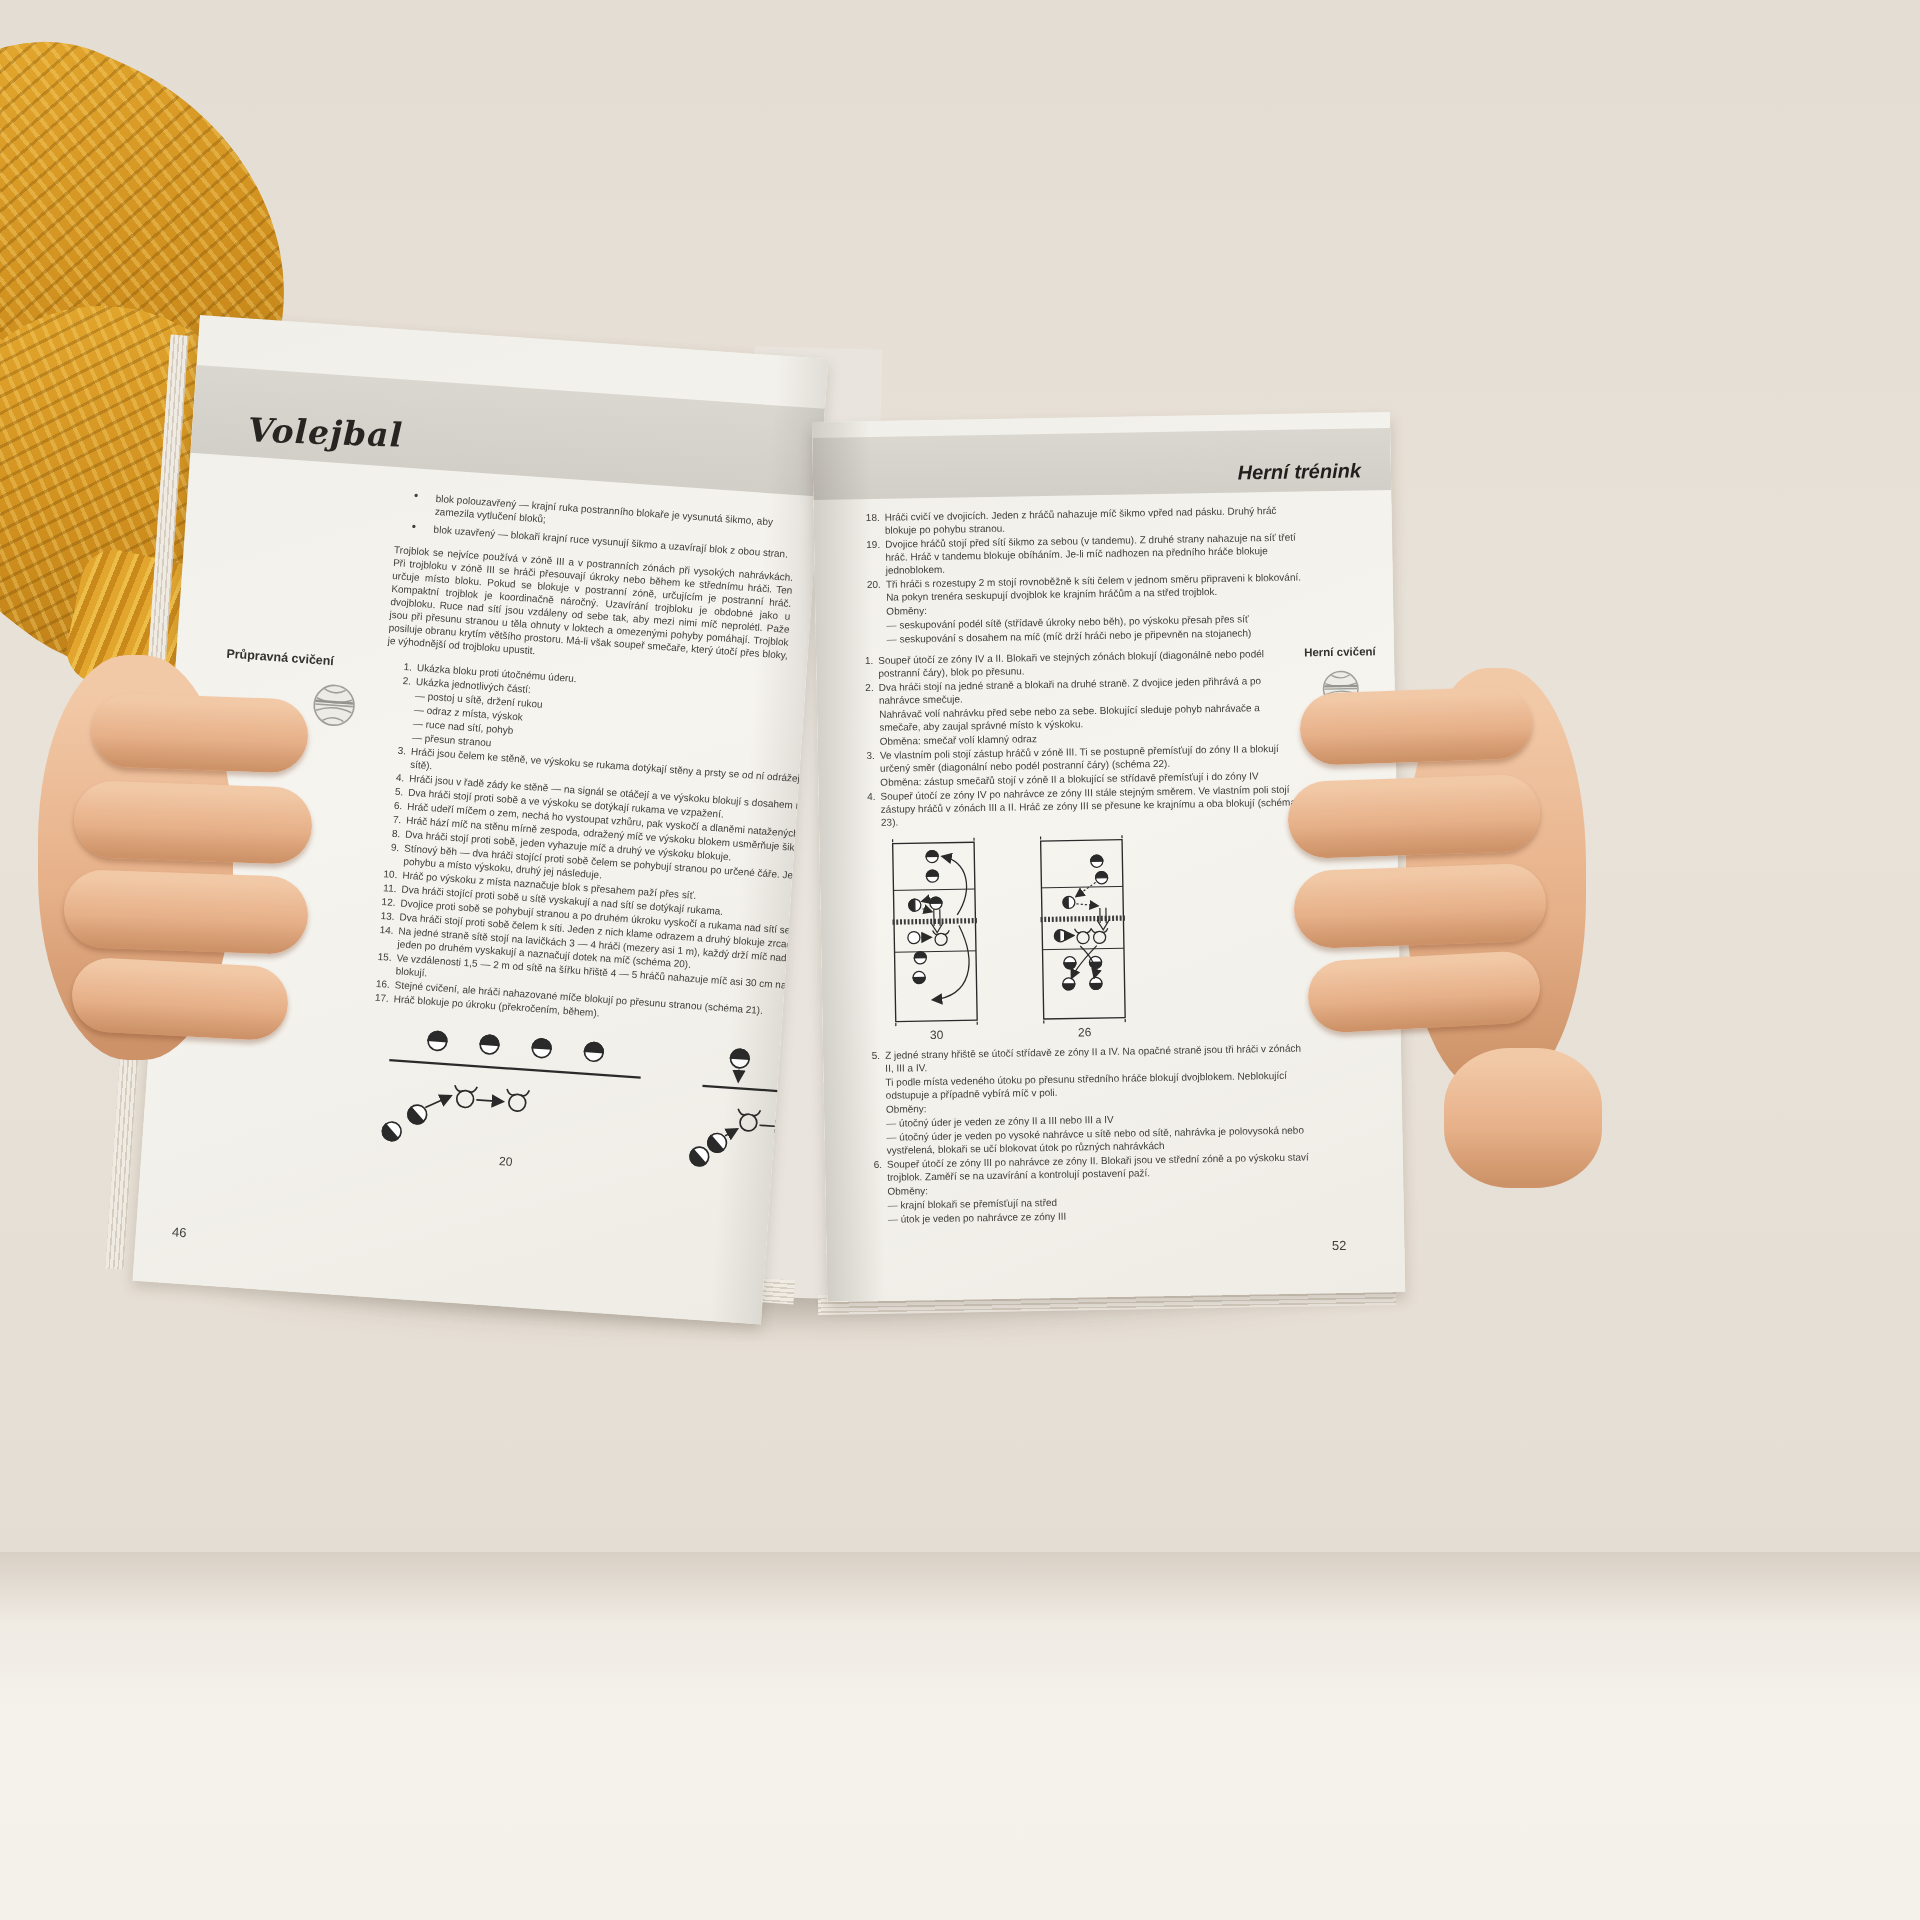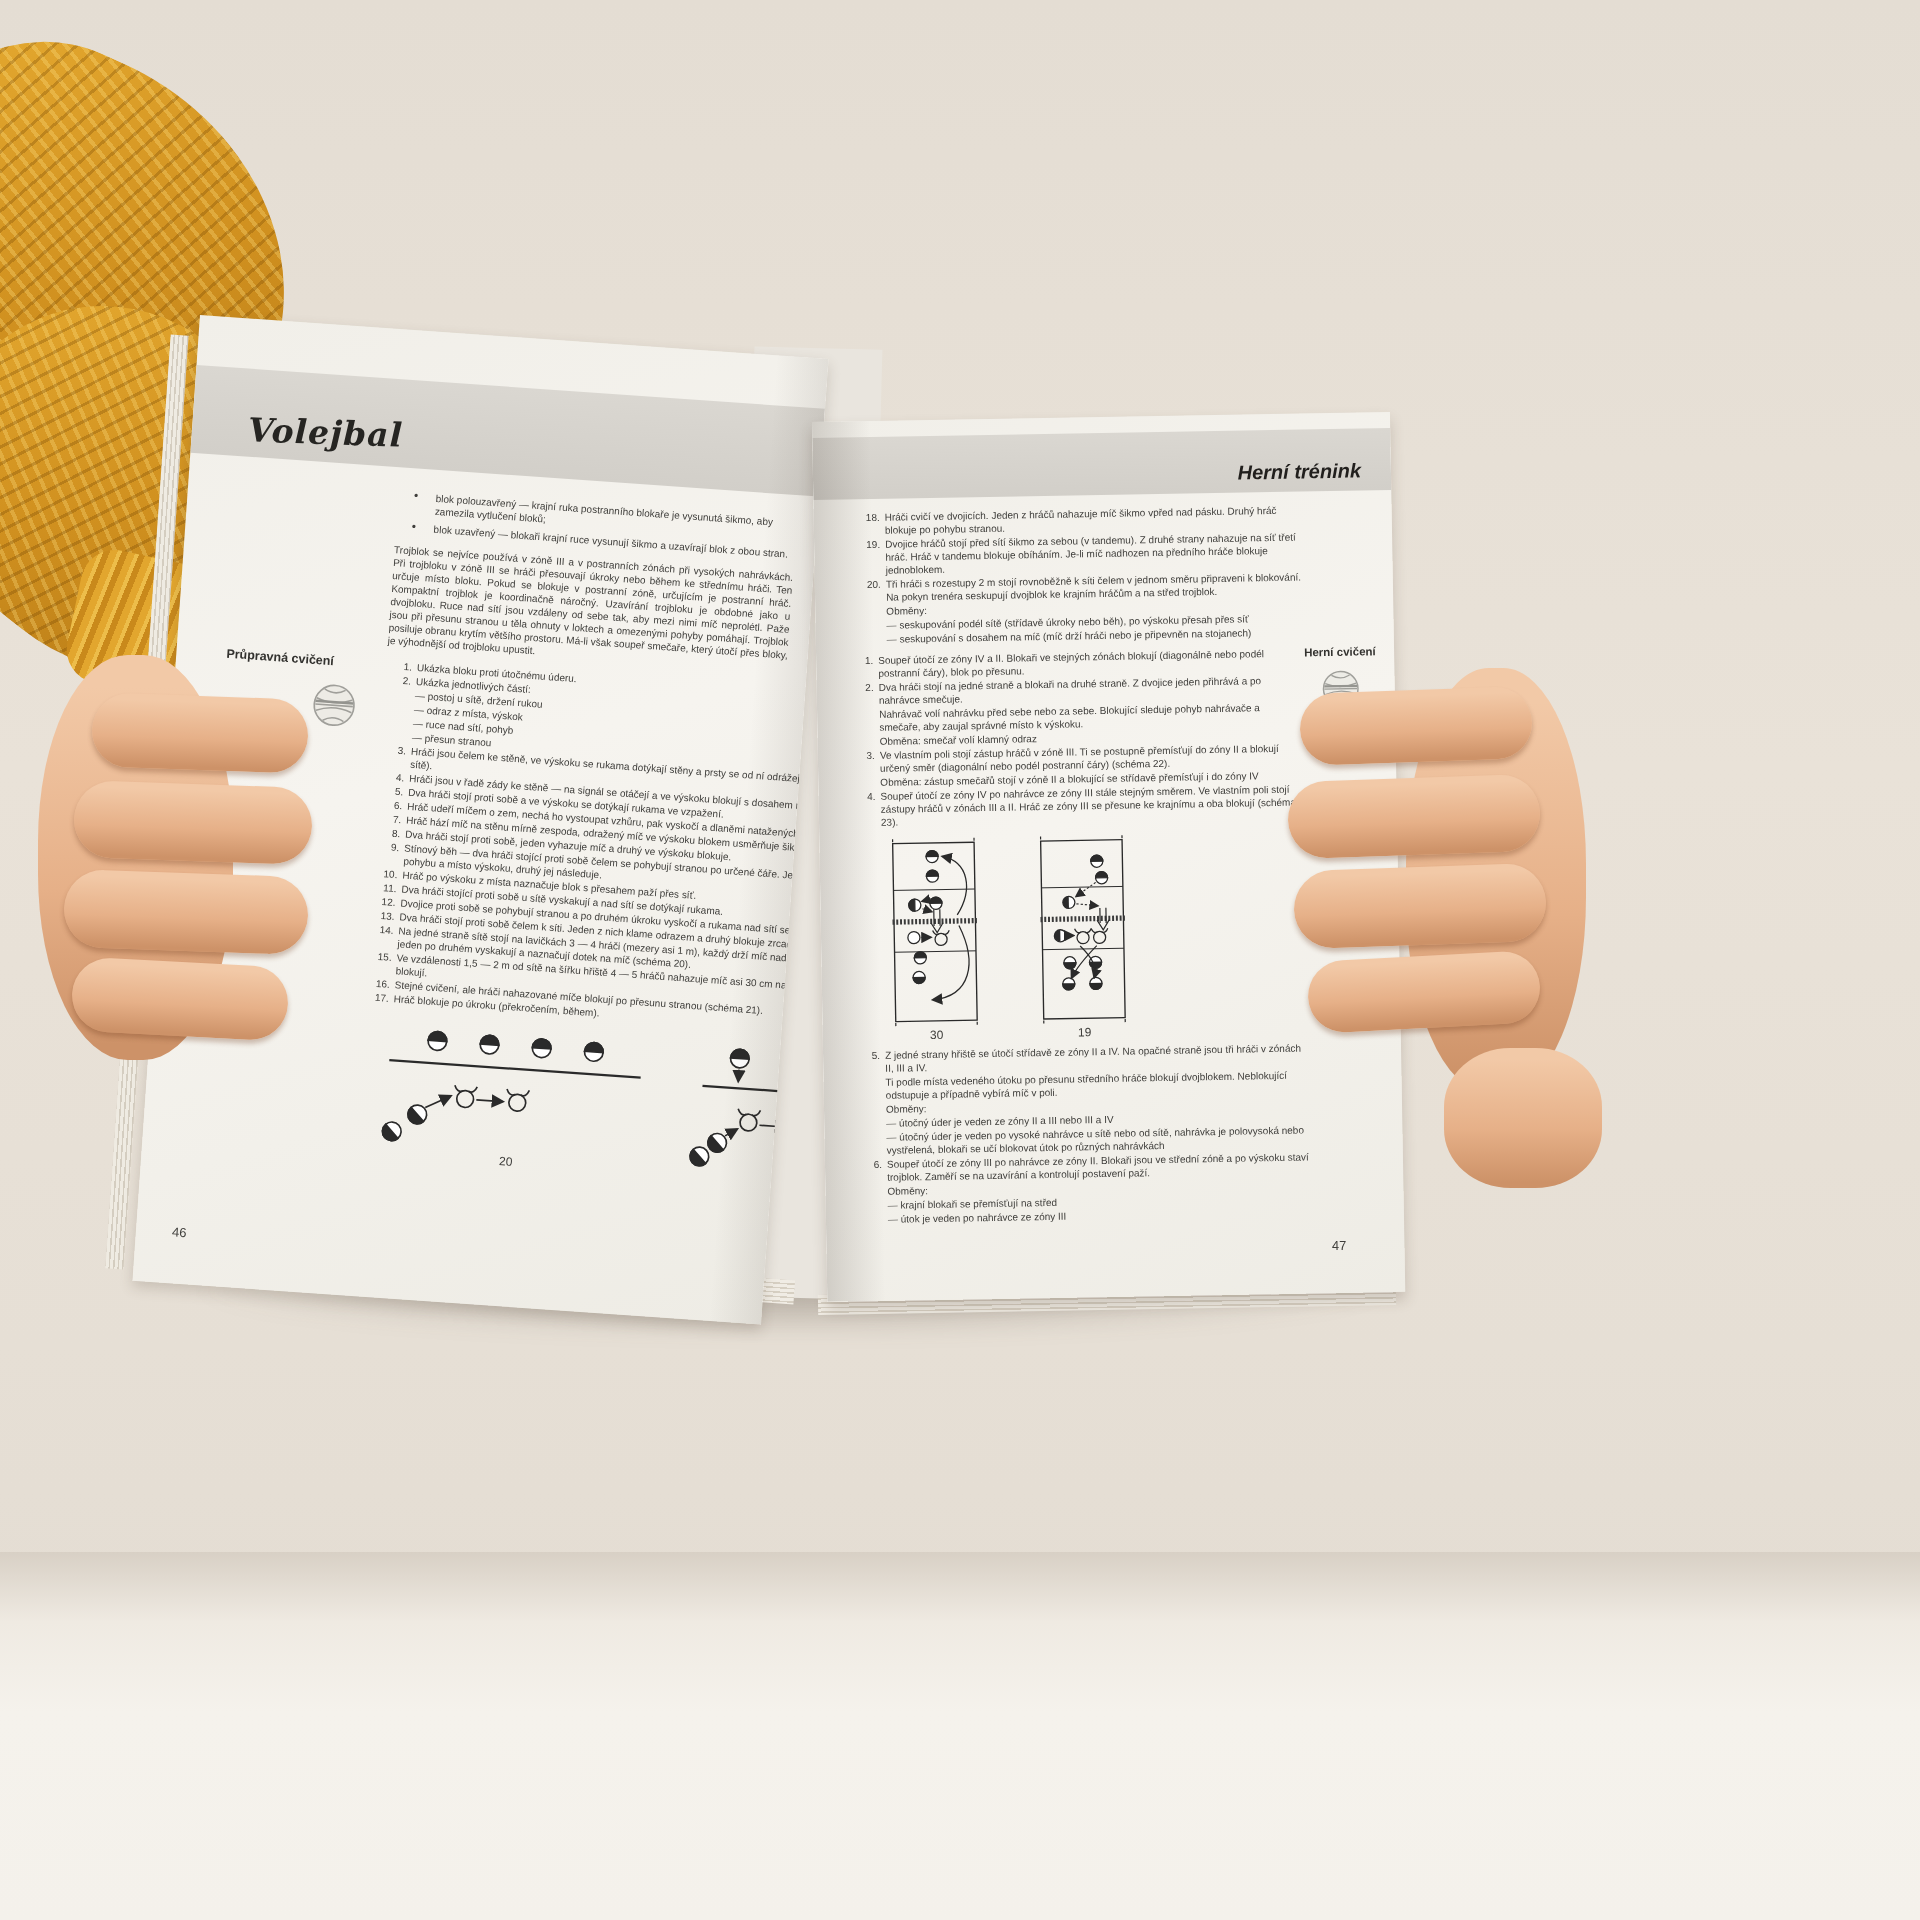--- a/index.html
+++ b/index.html
@@ -471,21 +471,21 @@
               <circle cx="82" cy="170" r="8"></circle>
                 <path d="M74,170 a8,8 0 0 0 16,0 z" fill="#2a2a2a"></path>
               <circle cx="46" cy="198" r="8"></circle>
                 <path d="M38,198 a8,8 0 0 0 16,0 z" fill="#2a2a2a"></path>
               <circle cx="82" cy="198" r="8"></circle>
                 <path d="M74,198 a8,8 0 0 0 16,0 z" fill="#2a2a2a"></path>
             </g>
             <path d="M84,148 C68,164 56,178 50,190" fill="none" stroke="#2a2a2a" stroke-width="1.6" marker-end="url(#ar23)"></path>
             <path d="M62,148 C78,164 84,176 80,190" fill="none" stroke="#2a2a2a" stroke-width="1.6" marker-end="url(#ar23)"></path>
           </svg>
-          <div class="diag-label">19</div>
+          <div class="diag-label">26</div>
         </div>
       </div>
 
       <div class="rp-bottom">
         <div class="row">
             <span class="num-sm">5.</span>
             <span class="txt">Z jedné strany hřiště se útočí střídavě ze zóny II a IV. Na opačné straně jsou tři hráči v zónách II, III a IV.</span>
           </div>
         <div class="row li-p2">
             <span class="txt">Ti podle místa vedeného útoku po přesunu středního hráče blokují dvojblokem. Neblokující odstupuje a případně vybírá míč v poli.</span>
@@ -507,21 +507,21 @@
             <span class="txt">Obměny:</span>
           </div>
         <div class="row li-p2">
             <span class="txt">— krajní blokaři se přemísťují na střed</span>
           </div>
         <div class="row li-p2">
             <span class="txt">— útok je veden po nahrávce ze zóny III</span>
           </div>
       </div>
     </div>
-    <div class="pgnum pgnum-r">47</div>
+    <div class="pgnum pgnum-r">52</div>
   </div>
 
   <div class="palm-l skin"></div>
   <div class="finger skin fl1"></div>
   <div class="finger skin fl2"></div>
   <div class="finger skin fl3"></div>
   <div class="finger skin fl4"></div>
   <div class="palm-r skin"></div>
   <div class="wrist-r skin"></div>
   <div class="finger skin fr1"></div>

